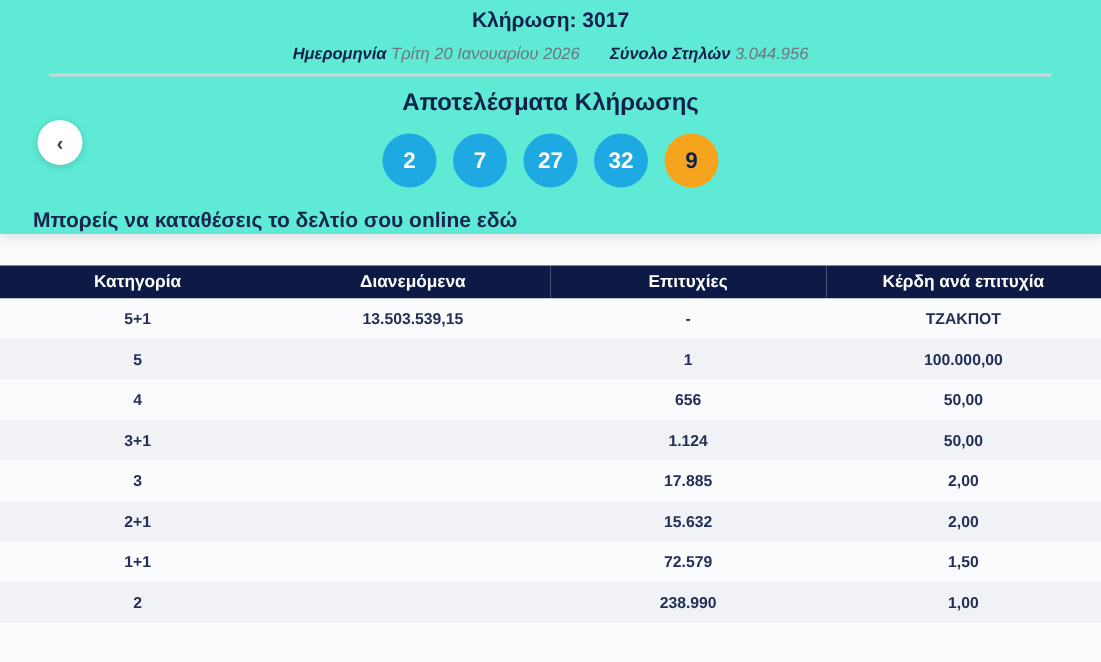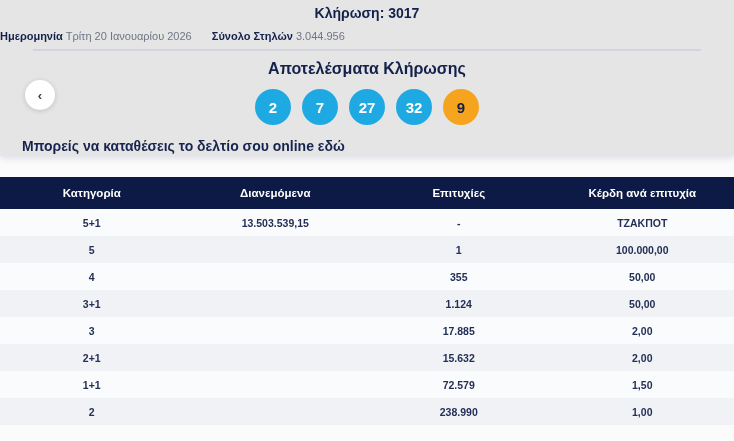--- a/index.html
+++ b/index.html
@@ -1,36 +1,37 @@
 <!DOCTYPE html>
 <html><head>
 <meta charset="utf-8">
 <style>
   * { box-sizing: border-box; margin: 0; padding: 0; }
   html, body { width: 734px; height: 441px; overflow: hidden; }
   body { font-family: "Liberation Sans", sans-serif; background: #fbfbfc; }
 
   .panel {
     position: relative;
-    background: #e5e5e5;
+    background: #5eead4;
     height: 156px;
     box-shadow: 0 3px 6px rgba(40,50,80,0.12);
   }
   .draw-title {
     padding-top: 5px;
     text-align: center;
     font-size: 14px;
     font-weight: bold;
     color: #13204a;
   }
   .meta-line {
     margin-top: 9px;
-    text-align: left;
+    text-align: center;
     font-size: 11px;
     color: #6e7585;
+    font-style: italic;
   }
   .meta-line .meta-label { font-weight: bold; color: #13204a; }
   .meta-gap { display: inline-block; width: 14px; }
   .divider {
     border: none;
     border-top: 2px solid #d2d5dc;
     margin: 7px 33px 0 33px;
   }
   .results-heading {
     margin-top: 9px;
@@ -84,21 +85,21 @@
     width: 100%;
     margin-top: 21px;
     border-collapse: collapse;
     table-layout: fixed;
   }
   .prize-table thead th {
     background: #0c1a45;
     color: #ffffff;
     font-size: 11.5px;
     font-weight: bold;
-    height: 32px;
+    height: 22px;
     text-align: center;
     vertical-align: middle;
   }
   .prize-table tbody td {
     height: 27px;
     font-size: 10.5px;
     font-weight: bold;
     color: #232f56;
     text-align: center;
     vertical-align: middle;
@@ -157,21 +158,21 @@
       </tr>
       <tr>
         <td>5</td>
         <td></td>
         <td>1</td>
         <td>100.000,00</td>
       </tr>
       <tr>
         <td>4</td>
         <td></td>
-        <td>355</td>
+        <td>656</td>
         <td>50,00</td>
       </tr>
       <tr>
         <td>3+1</td>
         <td></td>
         <td>1.124</td>
         <td>50,00</td>
       </tr>
       <tr>
         <td>3</td>

